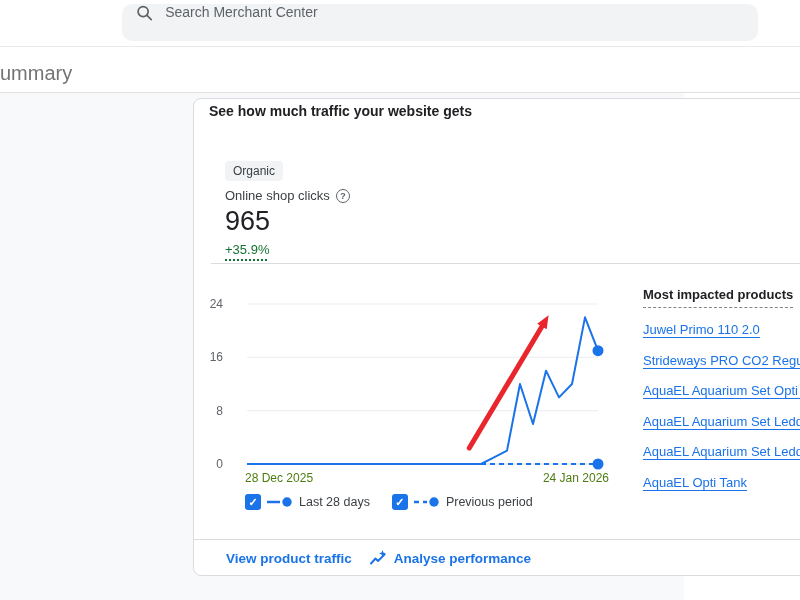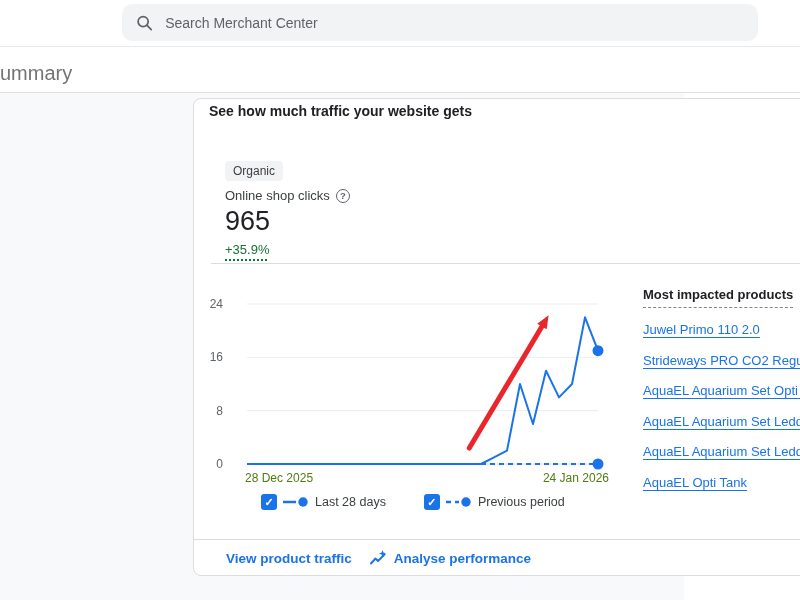--- a/index.html
+++ b/index.html
@@ -4,21 +4,21 @@
 <style>
   * { margin:0; padding:0; box-sizing:border-box; }
   html,body { background:#fff; }
   #screen {
     position:relative; width:800px; height:600px; overflow:hidden;
     font-family:"Liberation Sans", sans-serif; color:#202124; background:#fff;
   }
   
   .topbar { position:absolute; left:0; top:0; width:800px; height:47px; background:#fff; border-bottom:1px solid #e8eaed; }
   .brand { position:absolute; left:6px; top:12px; font-size:19px; color:#3c4043; white-space:nowrap; }
-  .searchbox { position:absolute; left:122px; top:4px; width:636px; height:37px; background:#f1f3f4; border-radius:10px; display:flex; align-items:center; padding:0 14px; gap:12px; }
+  .searchbox { position:absolute; left:122px; top:4px; width:636px; height:37px; background:#f1f3f4; border-radius:10px; display:flex; align-items:flex-start; padding:0 14px; gap:12px; }
   .searchbox input { border:none; outline:none; background:transparent; font-family:inherit; font-size:14px; color:#3c4043; width:100%; }
   .searchbox input::placeholder { color:#5f6368; opacity:1; }
   
   .subheader { position:absolute; left:0; top:47px; width:800px; height:46px; background:#fff; border-bottom:1px solid #e0e0e0; }
   .pagetitle { position:absolute; left:0; top:15px; font-size:20px; font-weight:400; color:#737373;text-align:center; }
   
   .content { position:absolute; left:0; top:93px; width:684px; height:507px; background:#f8f9fa; }
   .card { position:absolute; left:193px; top:5px; width:645px; height:478px; background:#fff; border:1px solid #dadce0; border-radius:8px; }
   .card-heading { position:absolute; left:15px; top:4px; font-size:14px; font-weight:700; color:#202124; }
   
@@ -31,21 +31,21 @@
   .help { width:14px; height:14px; border:1.2px solid #5f6368; border-radius:50%; display:inline-flex; align-items:center; justify-content:center; }
   .help::before { content:"?"; font-size:9.5px; color:#5f6368; font-weight:700; }
   .metric-value { margin-top:3px; font-size:27px; color:#202124; line-height:30px; }
   .delta { margin-top:6px; font-size:13px; color:#137333; text-decoration:underline dotted; text-decoration-thickness:1.5px; text-underline-offset:5px; }
   
   #chart-svg { position:absolute; left:33px; top:197px; }
   .ytick { position:absolute; left:4px; width:25px; text-align:right; font-size:12px; color:#5f6368; }
   .xlabel { position:absolute; font-size:12px; color:#4d7c0f; }
   
   .legend { position:absolute; left:51px; top:395px; display:flex; gap:22px; }
-  .legend-item { display:flex; align-items:center; gap:6px;margin-left:16px; }
+  .legend-item { display:flex; align-items:center; gap:6px; }
   .cb { width:16px; height:16px; background:#1a73e8; border-radius:3px; display:flex; align-items:center; justify-content:center; }
   .cb::before { content:"\2713"; color:#fff; font-size:11px; font-weight:700; }
   .legend-label { font-size:12.5px; color:#3c4043; }
   
   .products { position:absolute; left:449px; top:186px; width:370px; }
   .products-title { display:inline-block; font-size:13px; font-weight:700; color:#202124; border-bottom:1px dashed #80868b; padding-bottom:5px; white-space:nowrap; }
   .products-list { margin-top:14px; display:flex; flex-direction:column; gap:15.5px; }
   .products-list a { font-size:13px; color:#1a73e8; text-decoration:underline; text-underline-offset:3px; white-space:nowrap; }
   
   .card-footer { position:absolute; left:0; right:0; top:440px; height:37px; border-top:1px solid #dadce0; display:flex; align-items:center; padding-left:32px; gap:18px; }

